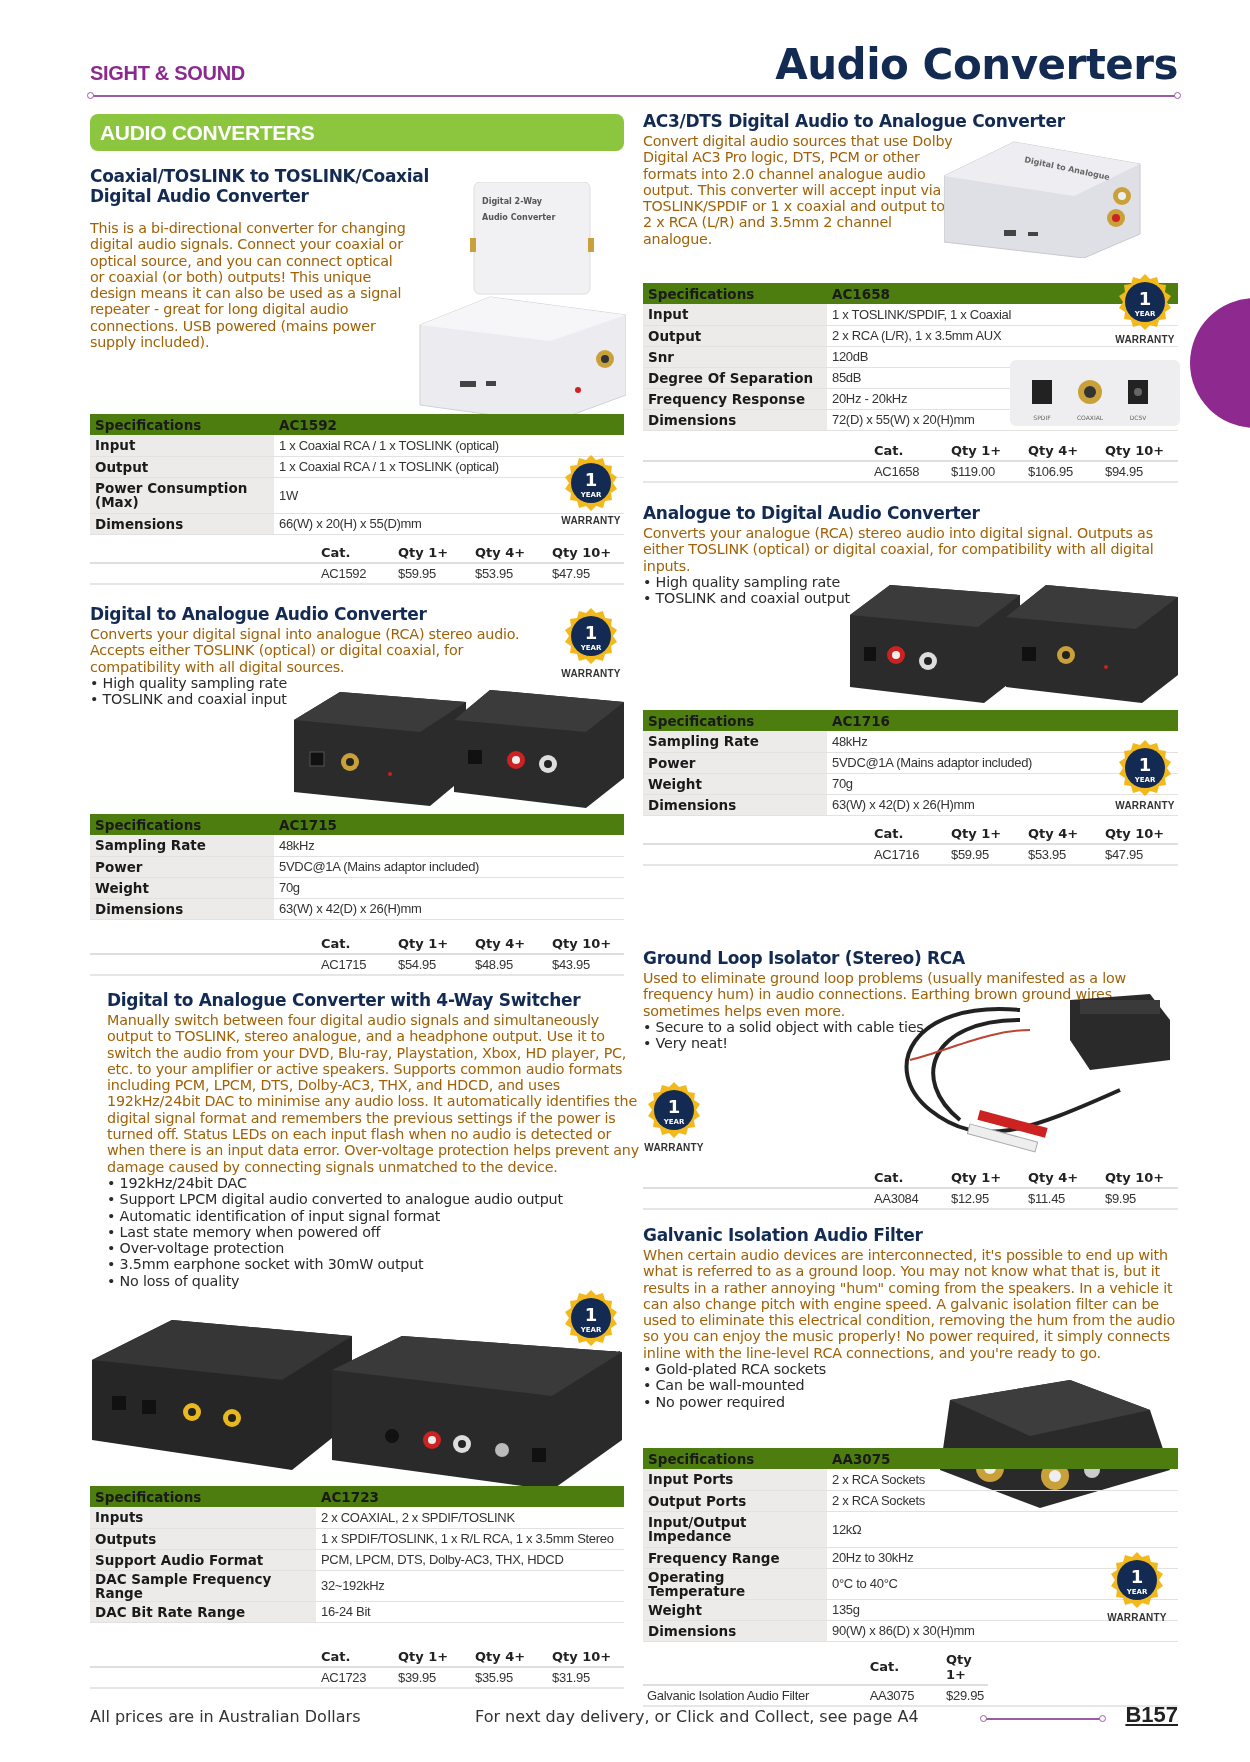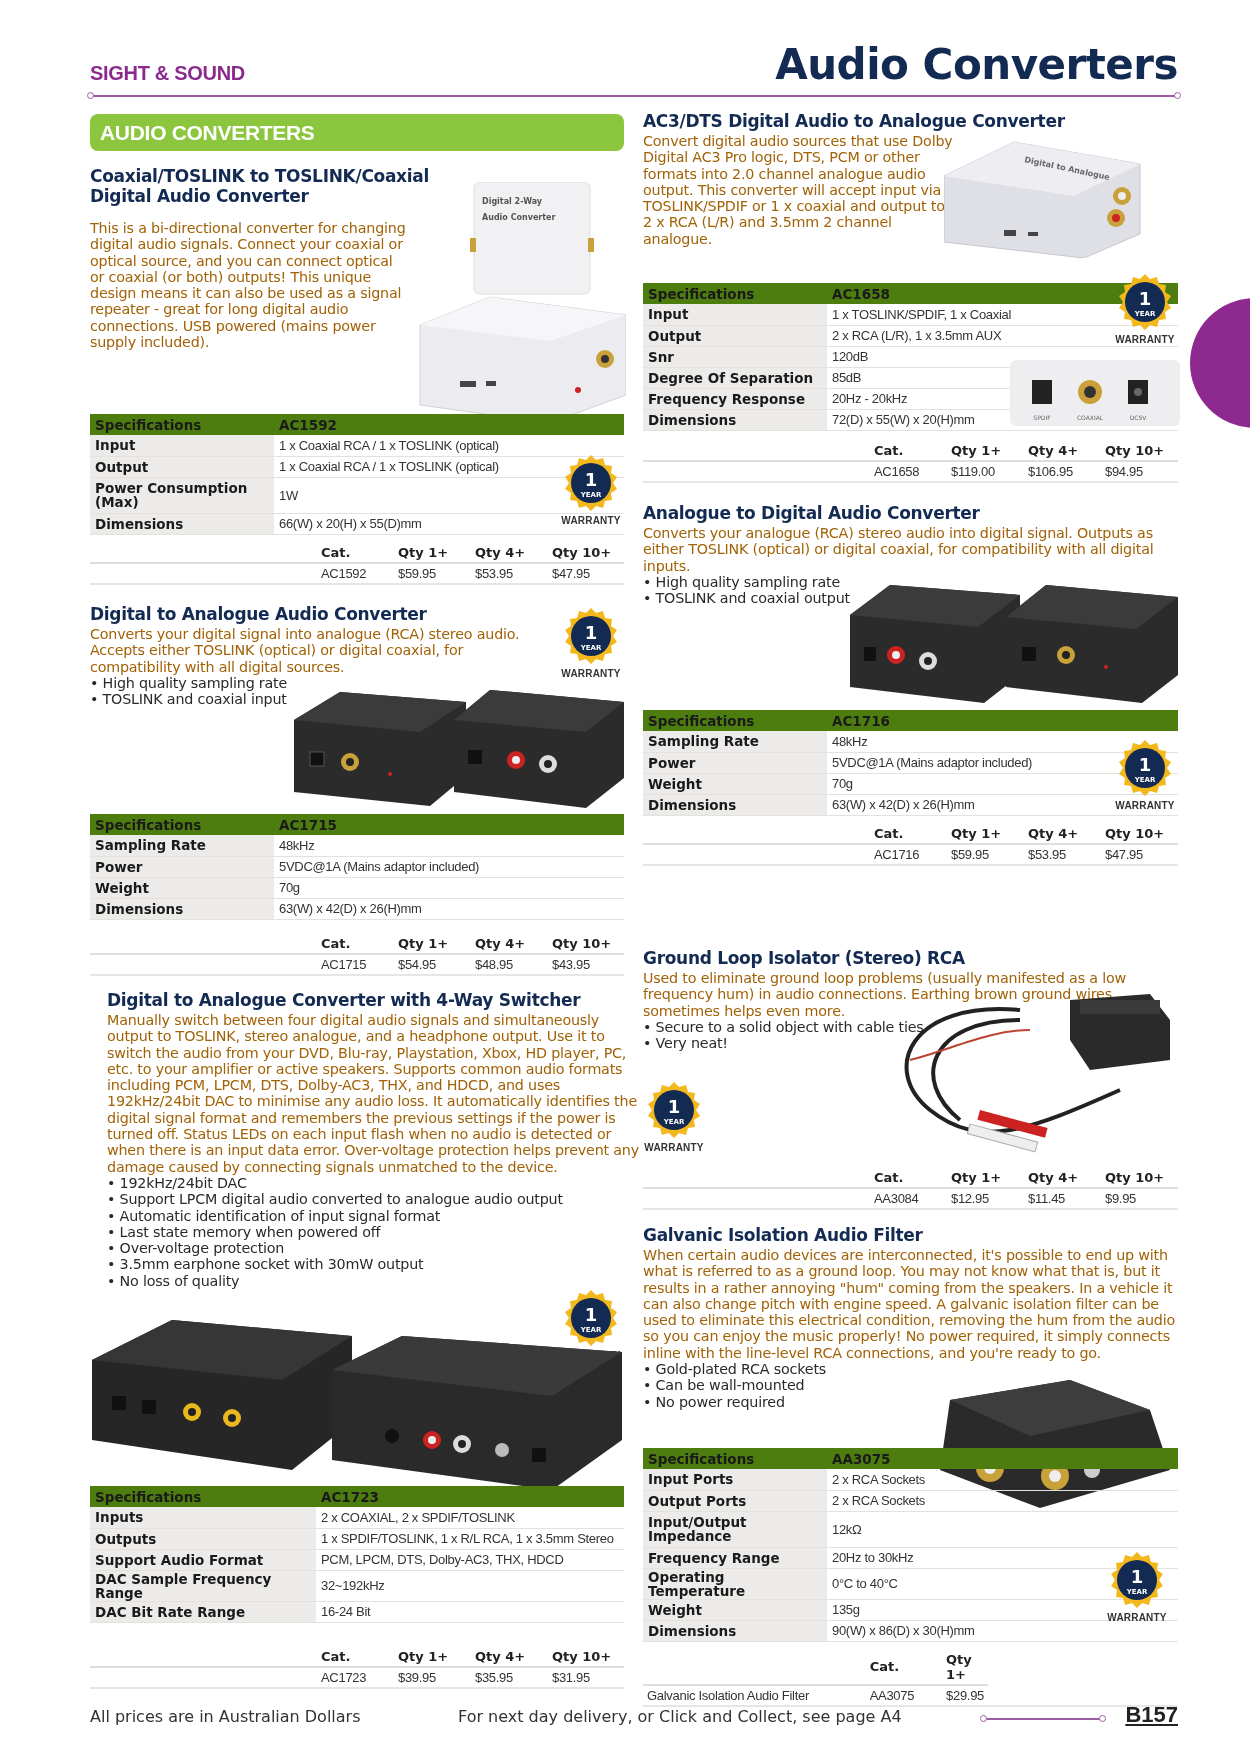--- a/index.html
+++ b/index.html
@@ -31,21 +31,21 @@
   table.price th { text-align: left; font-weight: bold; padding: 2px 4px; height: 20px; border-bottom: 2px solid #e0dedb; color: #222; }
   table.price td { font-family: "Liberation Sans", sans-serif; padding: 2px 4px; height: 20px; border-bottom: 2px solid #e8e6e3; color: #333; letter-spacing: -0.3px; }
 
   .badge { position: absolute; width: 62px; height: 82px; }
   .badge .seal { position: absolute; left: 3px; top: 0; width: 56px; height: 56px; }
   .badge .lbl { position: absolute; left: 0; top: 60px; width: 62px; text-align: center; font-family: "Liberation Sans", sans-serif; font-weight: bold; font-size: 10px; color: #333; letter-spacing: 0.2px; }
 
   .img { position: absolute; }
 
   .footer-left { position: absolute; left: 90px; top: 1707px; font-size: 16px; color: #333; }
-  .footer-mid { position: absolute; left: 458px; top: 1707px; font-size: 16px; color: #333; }
+  .footer-mid { position: absolute; left: 475px; top: 1707px; font-size: 16px; color: #333; }
   .footer-line { position: absolute; left: 983px; top: 1718px; width: 120px; height: 2px; background: #9b5ca3; }
   .footer-line .dot { position: absolute; top: -3px; width: 7px; height: 7px; border: 1.5px solid #9b5ca3; border-radius: 50%; background: #fff; }
   .footer-page { position: absolute; right: 72px; top: 1702px; font-family: "Liberation Sans", sans-serif; font-weight: bold; font-size: 22px; color: #222; text-decoration: underline; }
 </style>
 </head>
 <body>
 
 <div class="hdr-section">SIGHT &amp; SOUND</div>
 <div class="hdr-title">Audio Converters</div>
 <div class="hdr-line">

